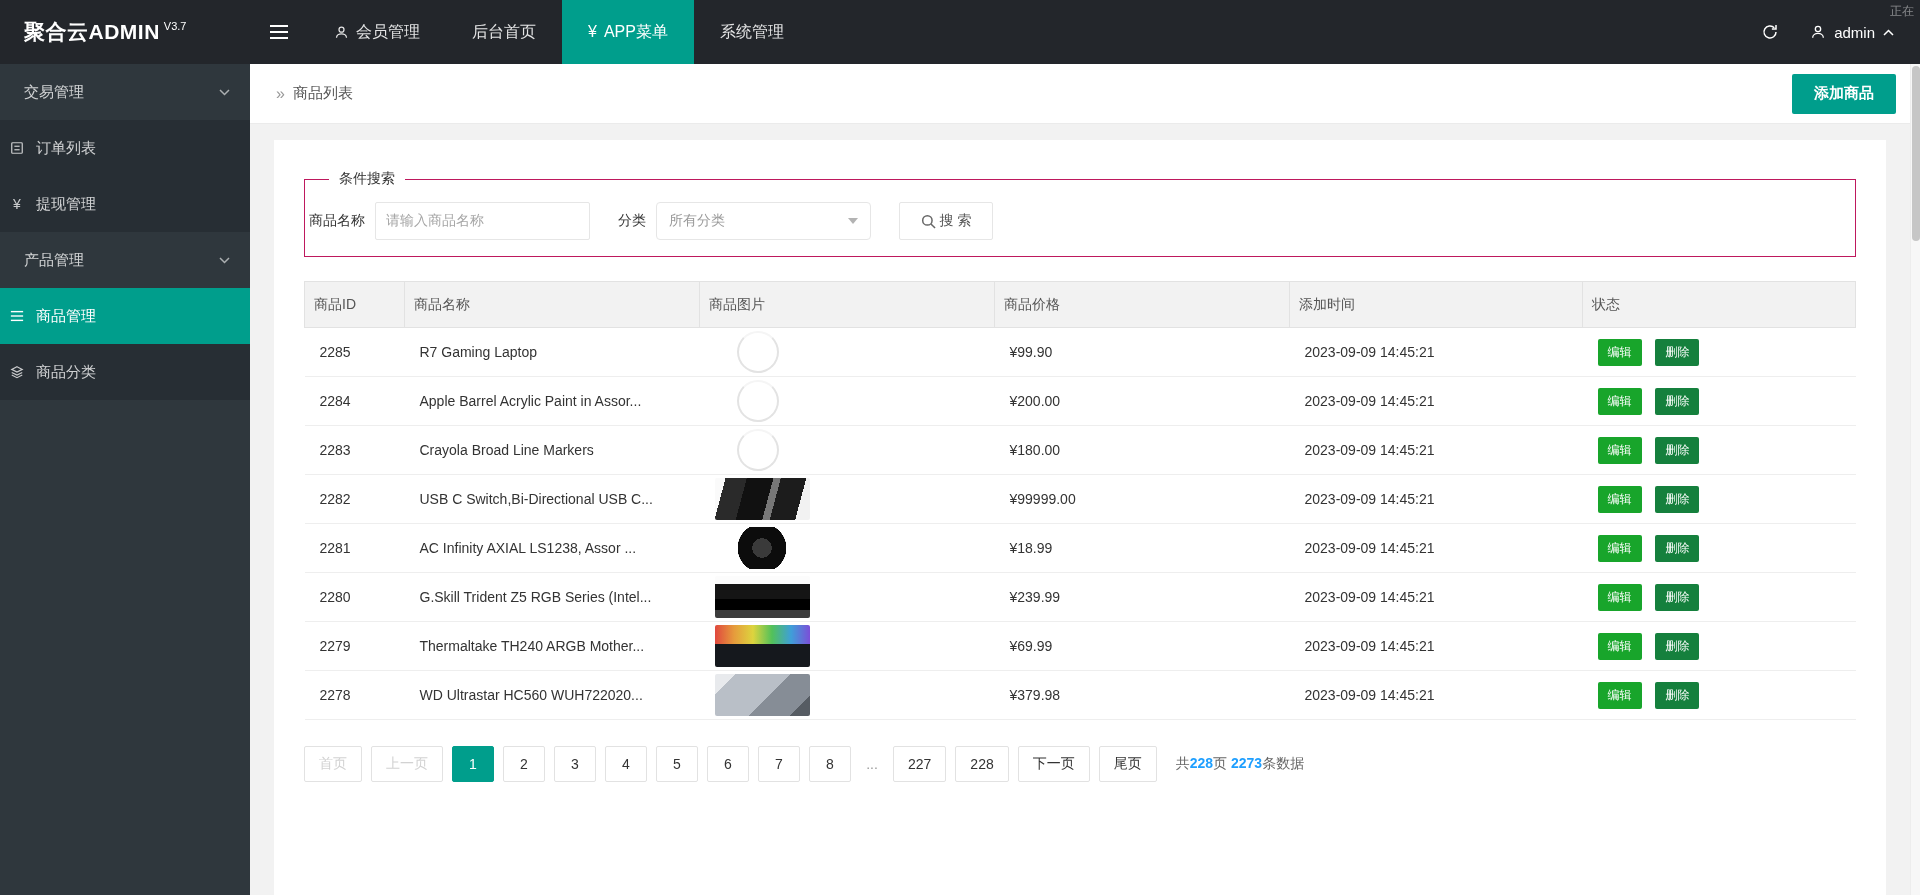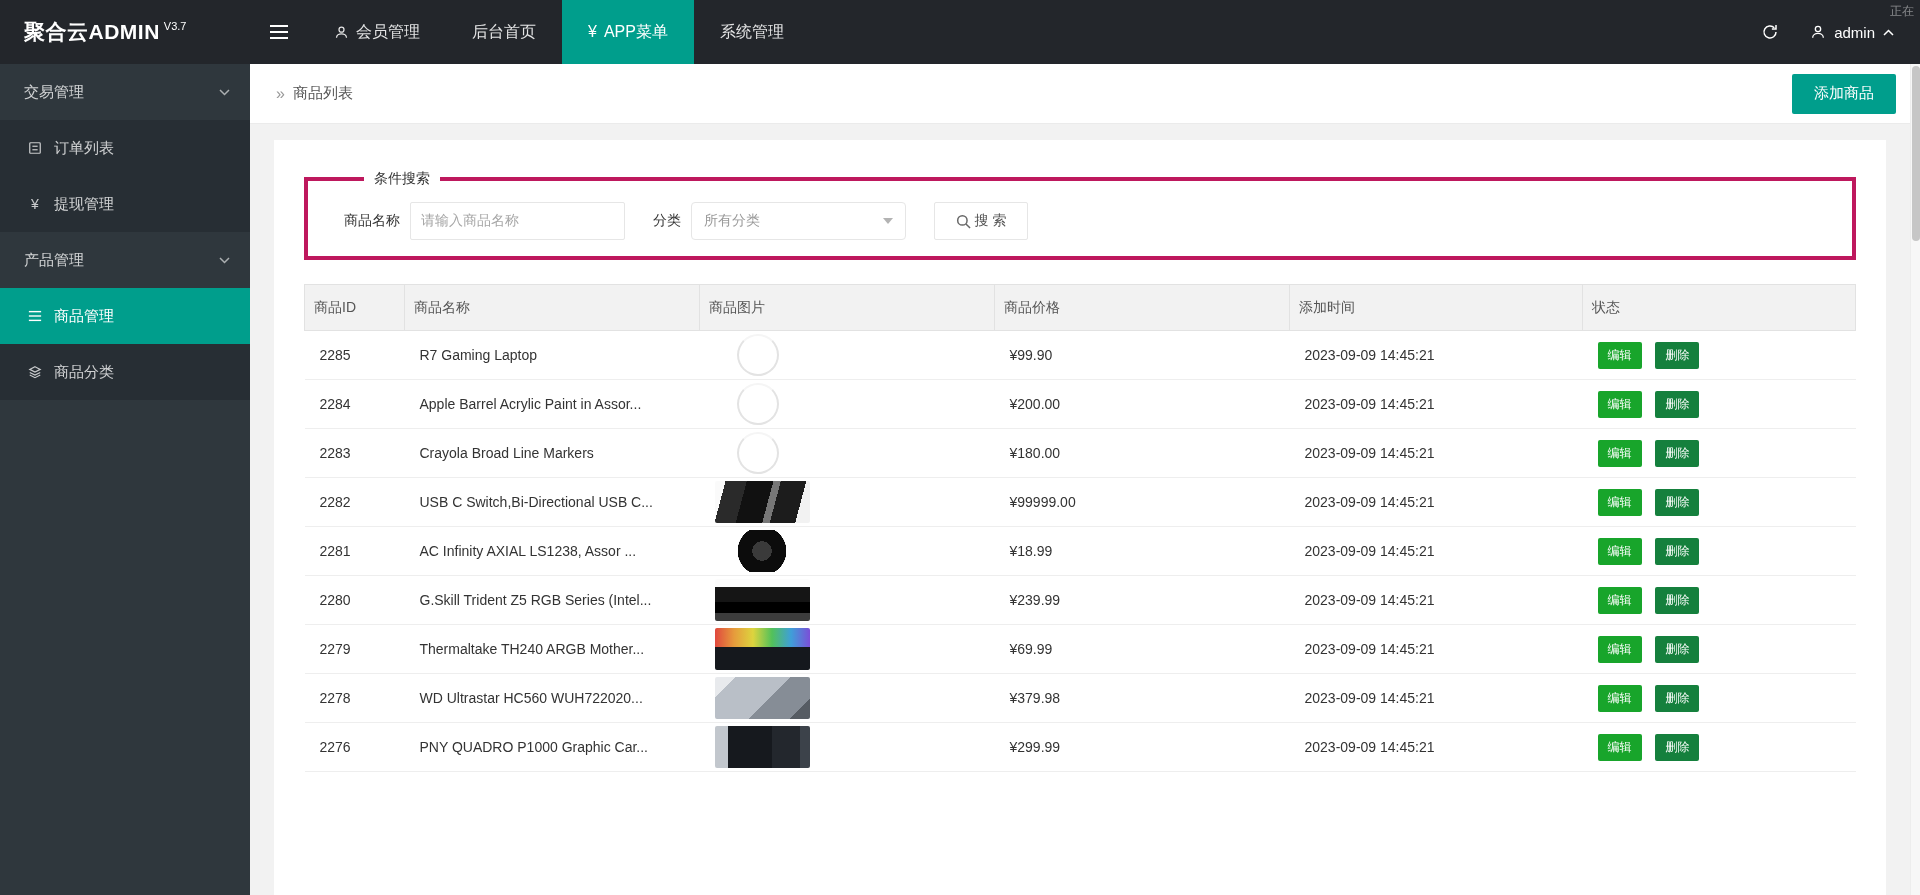--- a/index.html
+++ b/index.html
@@ -19,37 +19,37 @@
   .top-spacer { flex:1; }
   .top-refresh { width:52px; display:flex; align-items:center; justify-content:center; cursor:pointer; }
   .top-user { display:flex; align-items:center; gap:8px; padding:0 26px 0 14px; color:#fff; font-size:15px; cursor:pointer; }
   .top-status { position:absolute; top:3px; right:6px; font-size:12px; color:rgba(255,255,255,.45); }
 
   
   .layout { position:absolute; top:64px; left:0; right:0; bottom:0; display:flex; }
   .sidebar { width:250px; background:#2f373d; flex-shrink:0; }
   .side-item { height:56px; display:flex; align-items:center; padding:0 20px 0 24px; font-size:15px; color:rgba(255,255,255,.78); cursor:pointer; position:relative; }
   .side-item.group { background:#2f373d; }
-  .side-item.child { background:#272e34; padding-left:26px; }
+  .side-item.child { background:#272e34; padding-left:8px; }
   .side-item.active { background:#009e8c; color:#fff; }
   .side-icon { width:18px; margin-right:10px; display:inline-flex; justify-content:center; color:rgba(255,255,255,.75); font-size:14px; }
   .side-item.active .side-icon { color:#fff; }
   .side-chevron { position:absolute; right:20px; color:rgba(255,255,255,.6); display:flex; }
 
   
   .main { flex:1; background:#f2f2f2; position:relative; overflow:hidden; }
   .page-header { height:60px; background:#fff; border-bottom:1px solid #ebebeb; display:flex; align-items:center; padding:0 24px 0 26px; }
   .breadcrumb { display:flex; align-items:center; gap:8px; font-size:15px; color:#555; }
   .bc-arrow { color:#999; font-size:16px; }
-  .btn-add { margin-left:auto; background:#009e8c; color:#fff; border:none; border-radius:2px; height:40px; padding:0 22px; font-size:15px; cursor:pointer; font-family:inherit; }
+  .btn-add { margin-left:auto; background:#009e8c; color:#fff; border:none; border-radius:2px; height:40px; padding:0 22px; font-size:15px; cursor:pointer; font-family:inherit;font-weight:bold; }
 
   .card { background:#fff; margin:16px 34px 0 24px; padding:30px 30px 30px; min-height:780px; }
 
   
-  fieldset.search-box { border:4px solid #be185d; padding:14px 36px 16px; }
+  fieldset.search-box { border:1px solid #be185d; padding:14px 4px 16px; }
   fieldset.search-box legend { margin-left:20px; padding:0 10px; font-size:14px; color:#333; }
   .search-row { display:flex; align-items:center; }
   .f-label { font-size:14px; color:#333; margin-right:10px; }
   .f-label.gap { margin-left:28px; }
   .f-input { width:215px; height:38px; border:1px solid #e6e6e6; border-radius:2px; padding:0 10px; font-size:14px; color:#333; outline:none; font-family:Liberation Mono, monospace; }
   .f-input::placeholder { color:#a6a6a6; }
   .f-select { width:215px; height:38px; border:1px solid #e6e6e6; border-radius:4px; background:#fff; display:flex; align-items:center; justify-content:space-between; padding:0 12px; font-size:14px; color:#999; cursor:pointer; }
   .sel-caret { width:0; height:0; border-left:5px solid transparent; border-right:5px solid transparent; border-top:6px solid #b3b3b3; }
   .btn-search { margin-left:28px; height:38px; width:94px; background:#fff; border:1px solid #e6e6e6; border-radius:2px; display:flex; align-items:center; justify-content:center; gap:4px; font-size:14px; color:#555; cursor:pointer; font-family:inherit; }
 
@@ -357,36 +357,41 @@
             <td>
                 <div class="thumb" data-kind="hdd"></div>
               </td>
             <td>¥379.98</td>
             <td class="c-date">2023-09-09 14:45:21</td>
             <td>
               <button class="btn-edit">编辑</button>
               <button class="btn-del">删除</button>
             </td>
           </tr>
-          <tr>
-            <td class="c-id">2276</td>
-            <td class="c-name">PNY QUADRO P1000 Graphic Car...</td>
-            <td>
-                <div class="thumb" data-kind="gpu"></div>
-              </td>
-            <td>¥299.99</td>
-            <td class="c-date">2023-09-09 14:45:21</td>
-            <td>
-              <button class="btn-edit">编辑</button>
-              <button class="btn-del">删除</button>
-            </td>
-          </tr>
         </tbody>
       </table>
 
+      <div class="pagination">
+        <a class="pg-btn disabled">首页</a>
+        <a class="pg-btn disabled">上一页</a>
+        <a class="pg-btn active">1</a>
+        <a class="pg-btn">2</a>
+        <a class="pg-btn">3</a>
+        <a class="pg-btn">4</a>
+        <a class="pg-btn">5</a>
+        <a class="pg-btn">6</a>
+        <a class="pg-btn">7</a>
+        <a class="pg-btn">8</a>
+        <span class="pg-btn ellipsis">...</span>
+        <a class="pg-btn">227</a>
+        <a class="pg-btn">228</a>
+        <a class="pg-btn">下一页</a>
+        <a class="pg-btn">尾页</a>
+        <span class="pg-summary"><span>共</span><span class="blue">228</span><span>页 </span><span class="blue">2273</span><span>条数据</span></span>
+      </div>
 
     </div>
   </div>
 </div>
 
 <div class="scrollbar">
   <div class="scroll-thumb"></div>
 </div>
 
 </body></html>

